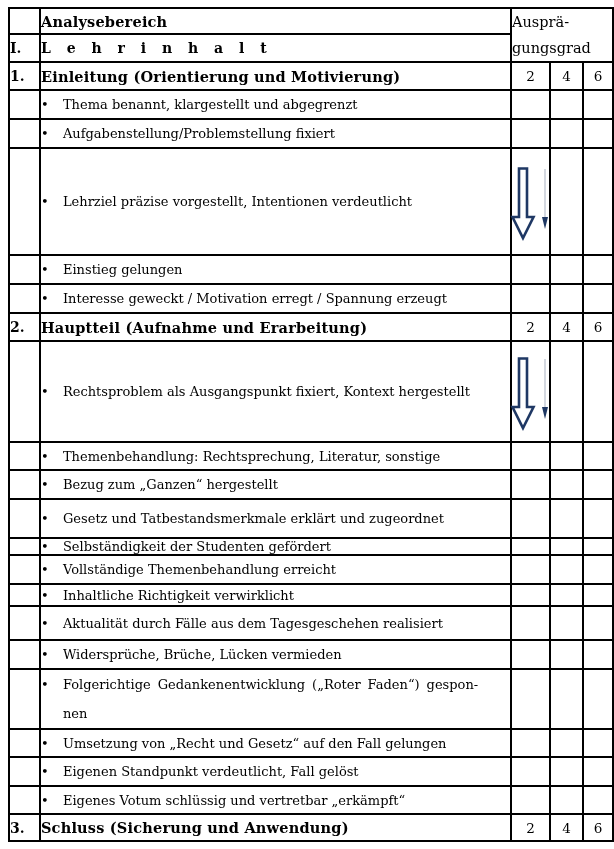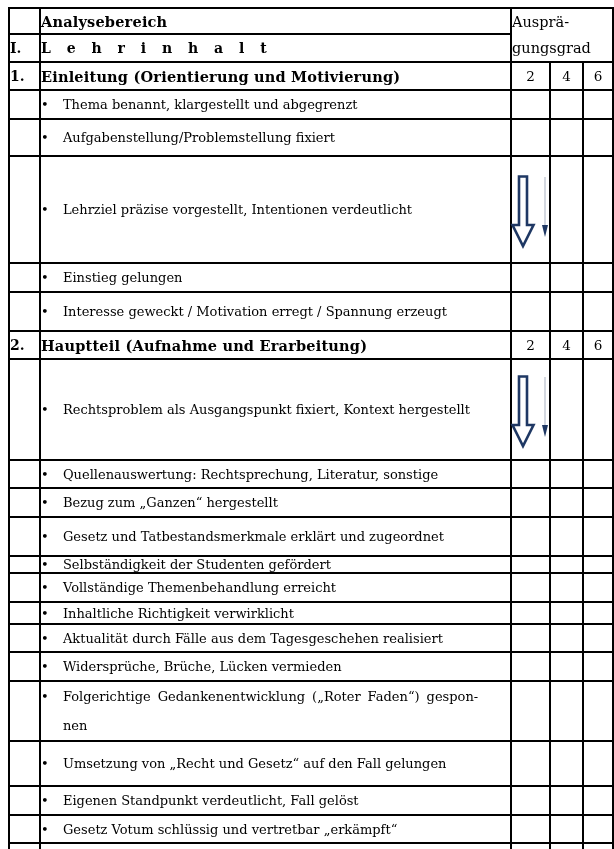--- a/index.html
+++ b/index.html
@@ -88,21 +88,21 @@
   </tr>
 
   <tr style="height:29px">
     <td class="num"></td>
     <td class="main bullet"><span class="dot">•</span><span>Thema benannt, klargestellt und abgegrenzt</span></td>
     <td class="g"></td>
     <td class="g"></td>
     <td class="g"></td>
   </tr>
 
-  <tr style="height:37px">
+  <tr style="height:29px">
     <td class="num"></td>
     <td class="main bullet"><span class="dot">•</span><span>Aufgabenstellung/Problemstellung fixiert</span></td>
     <td class="g"></td>
     <td class="g"></td>
     <td class="g"></td>
   </tr>
 
   <tr style="height:107px">
     <td class="num"></td>
     <td class="main bullet vtop"><span class="dot">•</span><span>Lehrziel präzise vorgestellt, Intentionen verdeutlicht</span></td>
@@ -120,21 +120,21 @@
   </tr>
 
   <tr style="height:29px">
     <td class="num"></td>
     <td class="main bullet"><span class="dot">•</span><span>Einstieg gelungen</span></td>
     <td class="g"></td>
     <td class="g"></td>
     <td class="g"></td>
   </tr>
 
-  <tr style="height:39px">
+  <tr style="height:29px">
     <td class="num"></td>
     <td class="main bullet"><span class="dot">•</span><span>Interesse geweckt / Motivation erregt / Spannung erzeugt</span></td>
     <td class="g"></td>
     <td class="g"></td>
     <td class="g"></td>
   </tr>
 
   <tr style="height:28px">
     <td class="num">2.</td>
     <td class="main h-bold">Hauptteil (Aufnahme und Erarbeitung)</td>
@@ -154,21 +154,21 @@
           <polygon points="29,50 35,50 32,62" fill="#1f3864"></polygon>
         </g>
       </svg>
     </td>
     <td class="g"></td>
     <td class="g"></td>
   </tr>
 
   <tr style="height:28px">
     <td class="num"></td>
-    <td class="main bullet"><span class="dot">•</span><span>Quellenauswertung: Rechtsprechung, Literatur, sonstige</span></td>
+    <td class="main bullet"><span class="dot">•</span><span>Themenbehandlung: Rechtsprechung, Literatur, sonstige</span></td>
     <td class="g"></td>
     <td class="g"></td>
     <td class="g"></td>
   </tr>
 
   <tr style="height:29px">
     <td class="num"></td>
     <td class="main bullet"><span class="dot">•</span><span>Bezug zum „Ganzen“ hergestellt</span></td>
     <td class="g"></td>
     <td class="g"></td>
@@ -200,21 +200,21 @@
   </tr>
 
   <tr style="height:22px">
     <td class="num"></td>
     <td class="main bullet"><span class="dot">•</span><span>Inhaltliche Richtigkeit verwirklicht</span></td>
     <td class="g"></td>
     <td class="g"></td>
     <td class="g"></td>
   </tr>
 
-  <tr style="height:28px">
+  <tr style="height:34px">
     <td class="num"></td>
     <td class="main bullet"><span class="dot">•</span><span>Aktualität durch Fälle aus dem Tagesgeschehen realisiert</span></td>
     <td class="g"></td>
     <td class="g"></td>
     <td class="g"></td>
   </tr>
 
   <tr style="height:29px">
     <td class="num"></td>
     <td class="main bullet"><span class="dot">•</span><span>Widersprüche, Brüche, Lücken vermieden</span></td>
@@ -227,39 +227,39 @@
     <td class="num"></td>
     <td class="main bullet twoline">
       <div><span class="dot">•</span><span class="just1">Folgerichtige Gedankenentwicklung („Roter Faden“) gespon-</span></div>
       <div><span class="dot"></span><span>nen</span></div>
     </td>
     <td class="g"></td>
     <td class="g"></td>
     <td class="g"></td>
   </tr>
 
-  <tr style="height:45px">
+  <tr style="height:28px">
     <td class="num"></td>
     <td class="main bullet"><span class="dot">•</span><span>Umsetzung von „Recht und Gesetz“ auf den Fall gelungen</span></td>
     <td class="g"></td>
     <td class="g"></td>
     <td class="g"></td>
   </tr>
 
   <tr style="height:29px">
     <td class="num"></td>
     <td class="main bullet"><span class="dot">•</span><span>Eigenen Standpunkt verdeutlicht, Fall gelöst</span></td>
     <td class="g"></td>
     <td class="g"></td>
     <td class="g"></td>
   </tr>
 
   <tr style="height:28px">
     <td class="num"></td>
-    <td class="main bullet"><span class="dot">•</span><span>Gesetz Votum schlüssig und vertretbar „erkämpft“</span></td>
+    <td class="main bullet"><span class="dot">•</span><span>Eigenes Votum schlüssig und vertretbar „erkämpft“</span></td>
     <td class="g"></td>
     <td class="g"></td>
     <td class="g"></td>
   </tr>
 
   <tr style="height:27px">
     <td class="num">3.</td>
     <td class="main h-bold">Schluss (Sicherung und Anwendung)</td>
     <td class="g">2</td>
     <td class="g">4</td>

